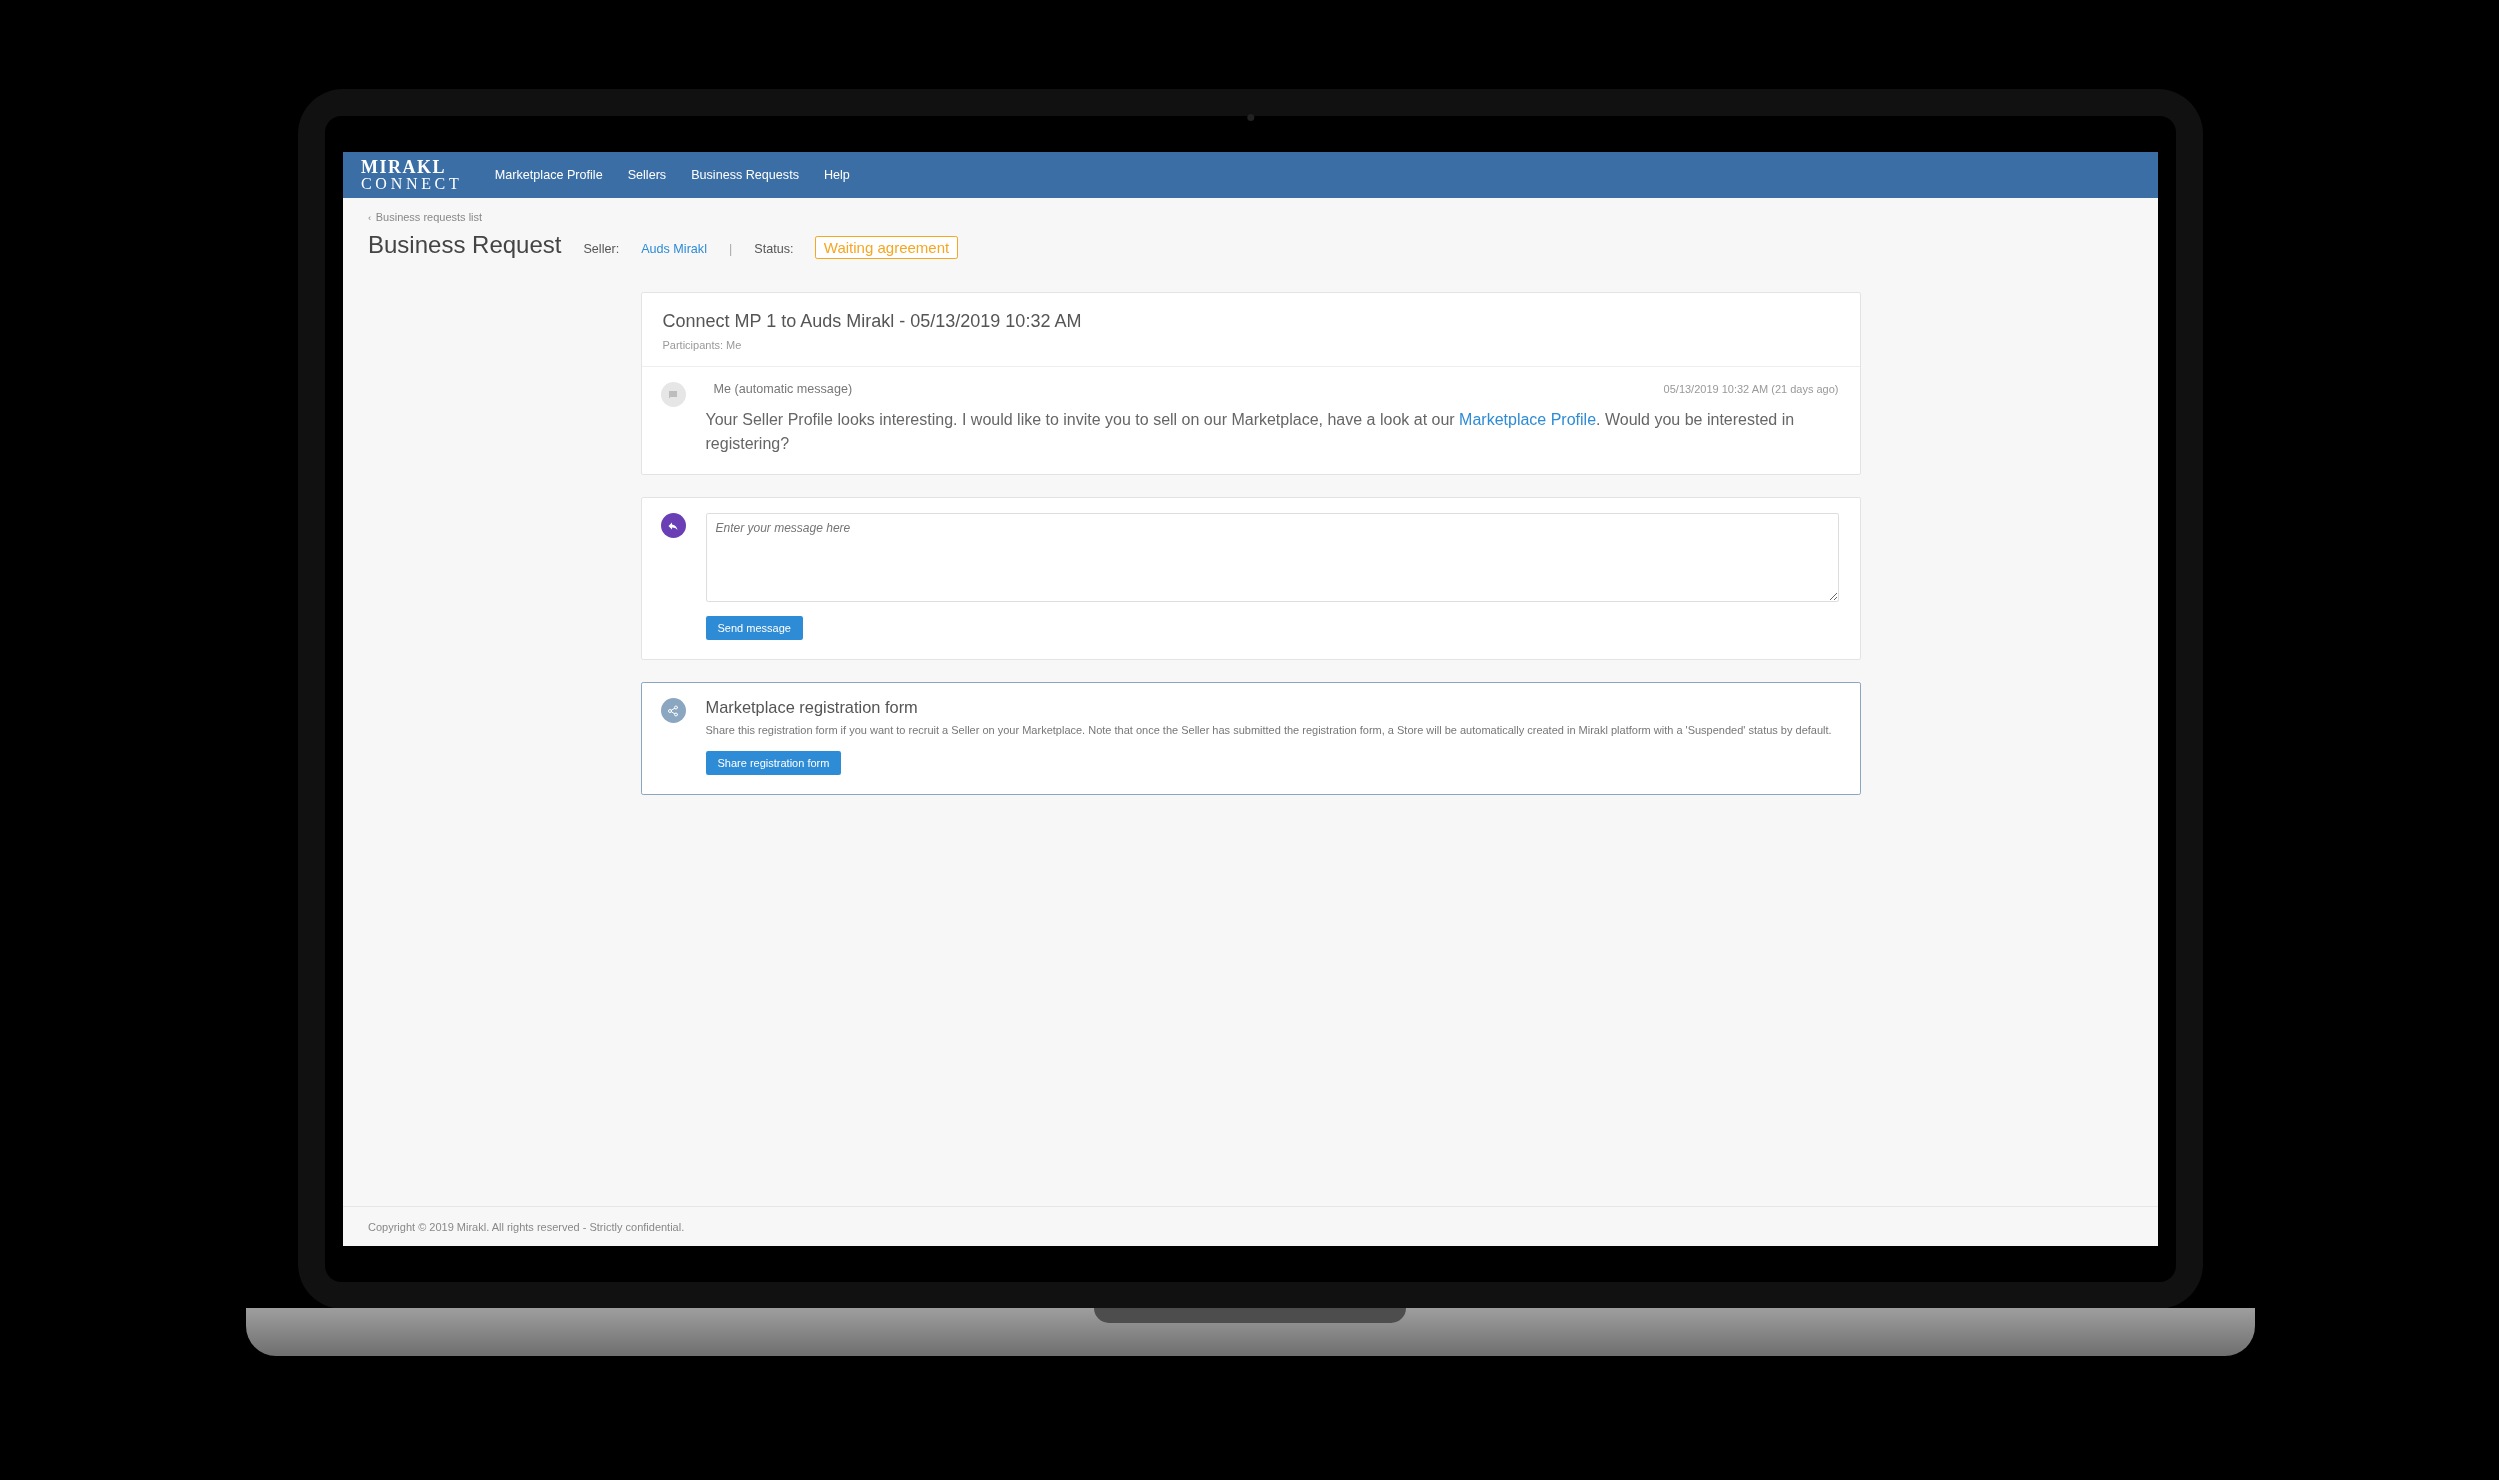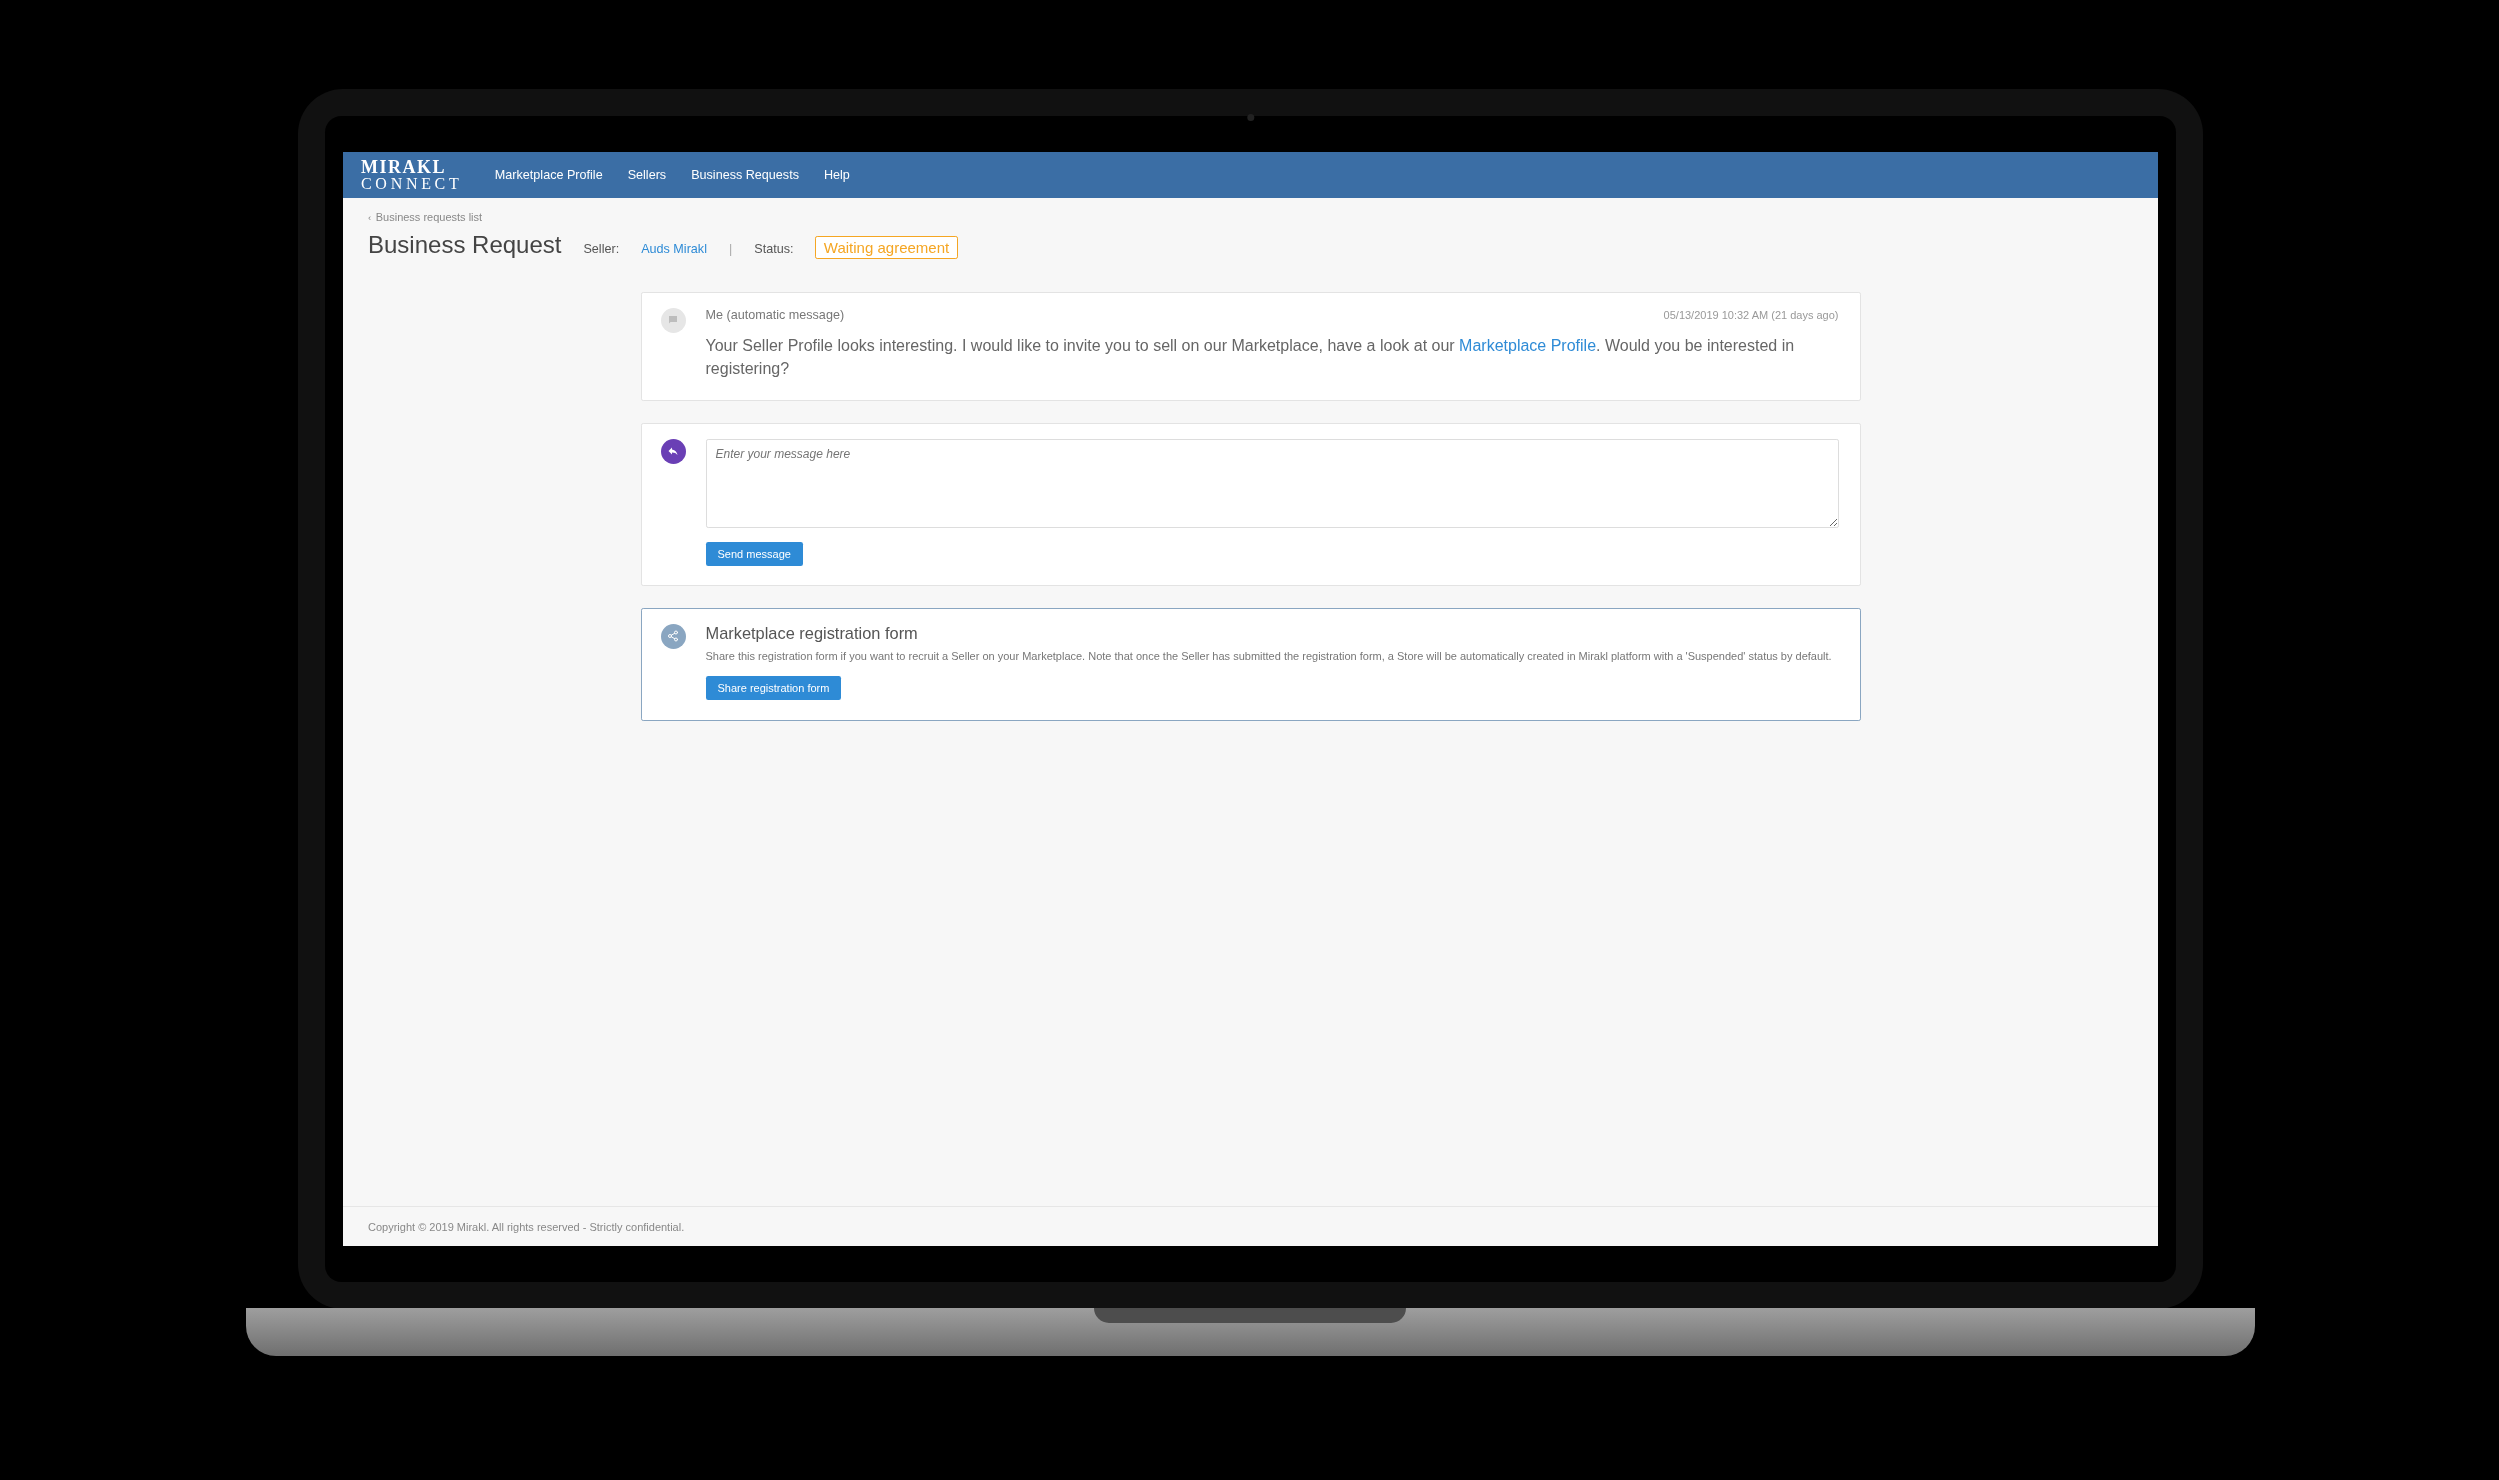--- a/index.html
+++ b/index.html
@@ -211,21 +211,21 @@
   .msg .avatar {
     width: 25px; height: 25px; border-radius: 50%;
     background: #e6e6e6;
     position: absolute;
     left: 19.3px; top: 15px;
     display: flex; align-items: center; justify-content: center;
   }
   .msg .avatar.accent { background: #8aa6c1; }
   .msg .avatar.purple { background:#6a3fb5; }
   .msg-body { margin-left: 43px; }
-  .msg-top { display: flex; justify-content: space-between; align-items: baseline; }
+  .msg-top { display: flex; justify-content: space-between; align-items: baseline; margin-left: 8px; }
   .msg-author { color: #777; font-size: 12.6px; }
   .msg-ts { color: #999; font-size: 11px; }
   .msg-text { margin-top: 12px; color: #666; font-size: 16px; line-height: 1.45; }
   .msg-text a { color: #2e8bd6; text-decoration: none; }
 
   .regform .msg-body .title {
     font-size: 16.4px; color: #555; font-weight: 400;
   }
   .regform .desc {
     margin-top: 6px; color: #777; font-size: 11px; line-height: 1.4;
@@ -318,20 +318,27 @@
             <span>Seller:</span>
             <a class="sellerlink">Auds Mirakl</a>
             <span class="pipe">|</span>
             <span>Status:</span>
             <span class="status-badge">Waiting agreement</span>
           </div>
 
           <div class="content-col">
 
             <div class="card">
+              <div class="card-head">
+                <div class="title">Connect MP 1 to Auds Mirakl  -  05/13/2019 10:32 AM</div>
+                <div class="sub">
+                  <span>Participants:</span>
+                  <span>Me</span>
+                </div>
+              </div>
 
               <div class="msg">
                 <div class="avatar icon-bubble">
                   <svg width="12" height="12" viewBox="0 0 24 24" fill="#bdbdbd">
                       <path d="M4 4h16v12H7l-3 3z"></path>
                     </svg>
                 </div>
                 <div class="msg-body">
                   <div class="msg-top">
                     <span class="msg-author">Me (automatic message)</span>

